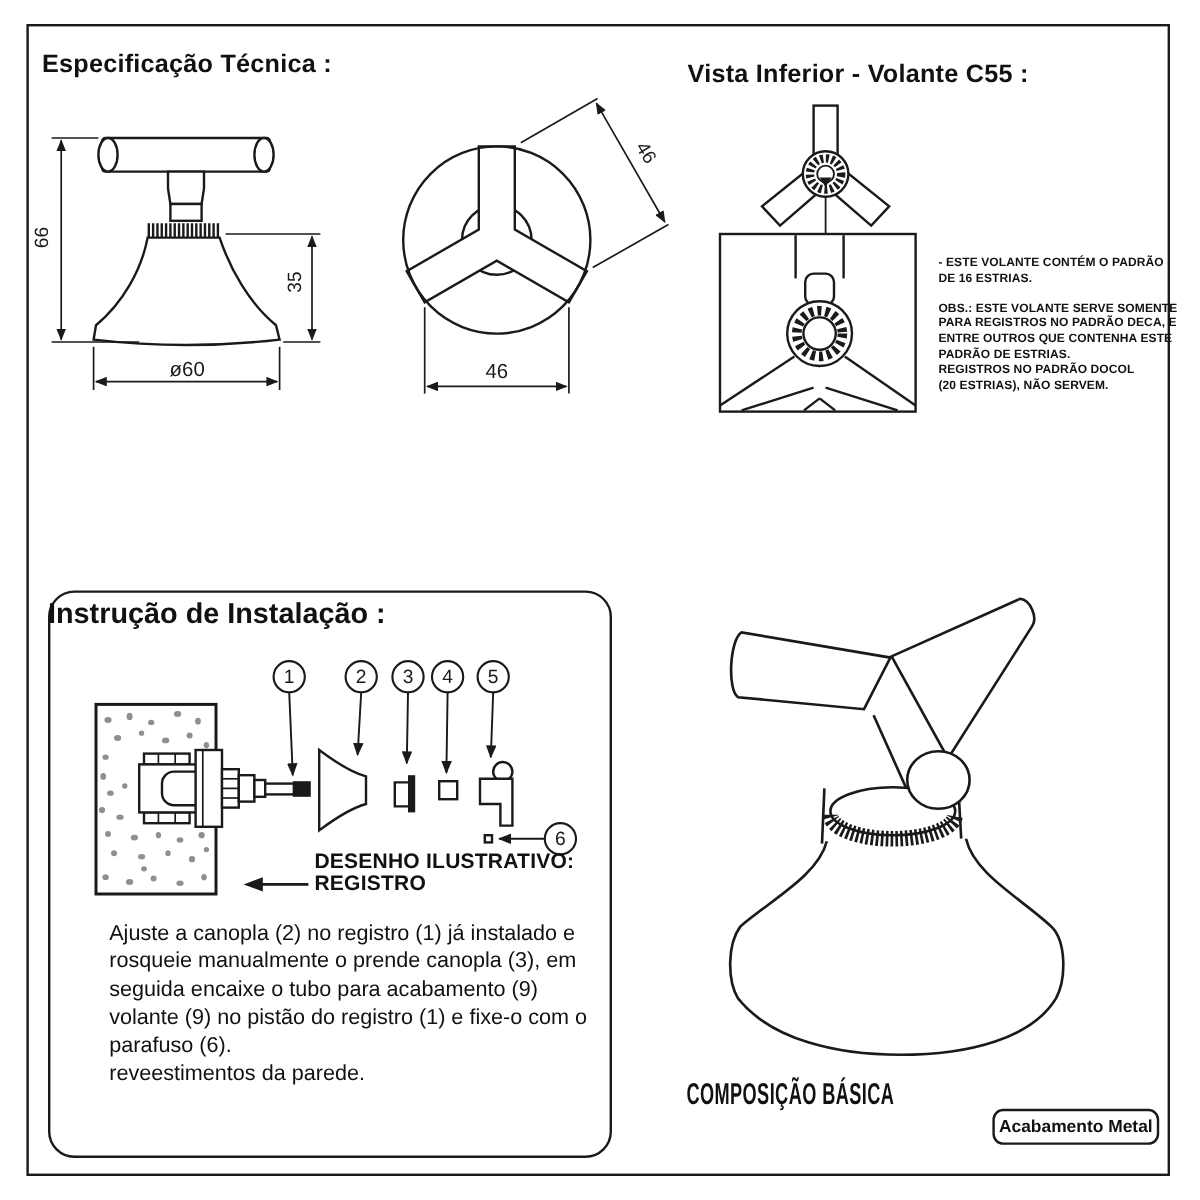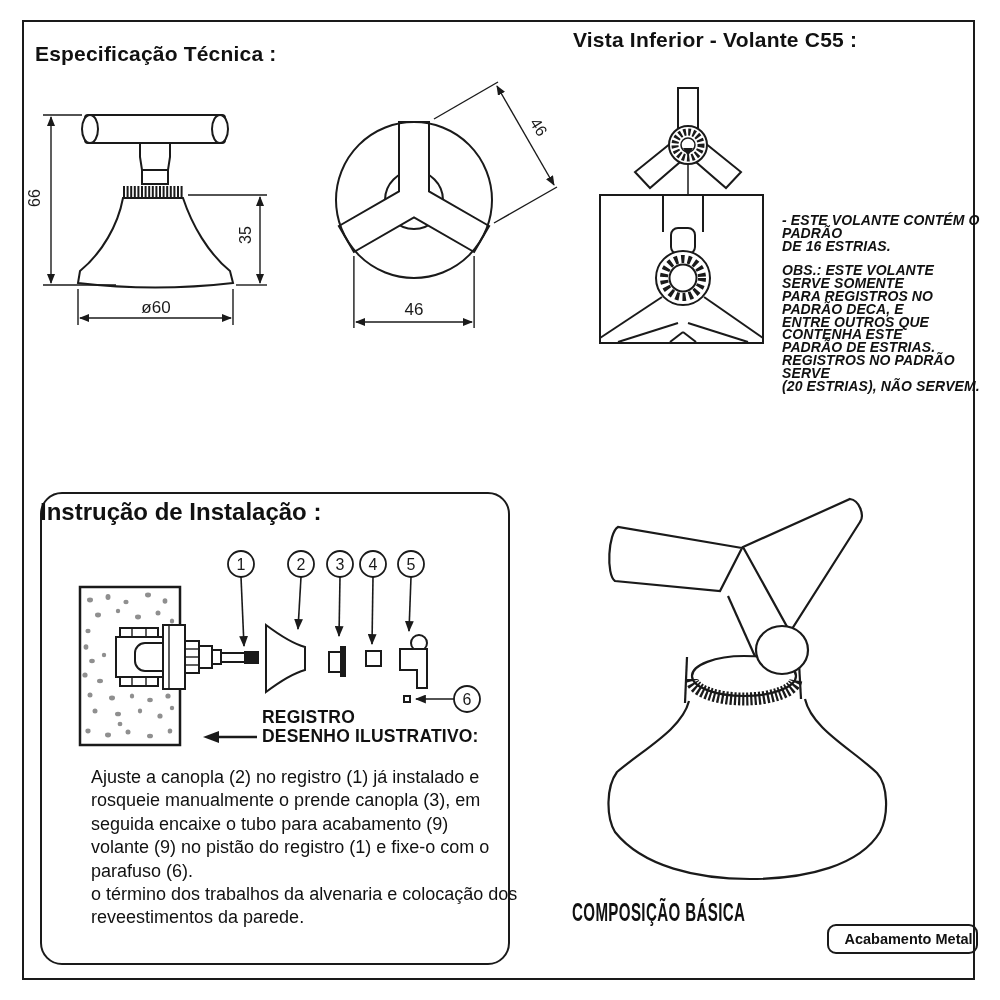--- a/index.html
+++ b/index.html
@@ -1,44 +1,44 @@
 <!DOCTYPE html>
 <html><head>
 <meta charset="utf-8">
 <style>
   html,body{margin:0;padding:0;background:#fff;}
   #canvas{position:relative;width:1000px;height:1000px;background:#fff;overflow:hidden;
           font-family:"Liberation Sans",sans-serif;color:#111;}
   .frame{position:absolute;left:22px;top:20px;width:949px;height:956px;border:2px solid #1a1a1a;}
   .abs{position:absolute;}
   .h1{font-size:21px;font-weight:bold;letter-spacing:.2px;white-space:nowrap;}
-  .notes{font-size:14px;font-weight:bold;line-height:12.8px;width:200px;letter-spacing:.1px;font-style:italic;}
+  .notes{font-size:10px;font-weight:bold;line-height:12.8px;width:200px;letter-spacing:.1px;}
   .notes .gap{height:12px;}
   .inst-box{position:absolute;left:40px;top:492px;width:466px;height:469px;
             border:2.5px solid #1a1a1a;border-radius:22px;}
   .inst-title{position:absolute;left:40px;top:498px;width:470px;
               font-size:24px;font-weight:bold;}
   .caption{font-size:17.5px;font-weight:bold;line-height:19px;letter-spacing:.2px;}
   .bodytxt{font-size:18px;line-height:23.4px;width:445px;}
   .comp-title{left:544px;top:898px;width:200px;text-align:center;font-size:21px;font-weight:bold;
               transform:scale(.72,1.2);transform-origin:50% 0;white-space:nowrap;letter-spacing:.5px;}
   .comp-sub{left:524px;top:926px;width:240px;text-align:center;font-size:11px;font-weight:bold;line-height:13px;}
   .badge{left:827px;top:924px;width:135px;height:26px;border:2.5px solid #1a1a1a;border-radius:9px;
-         text-align:center;font-size:14.5px;font-weight:bold;line-height:26px;padding-left:12px;}
+         text-align:center;font-size:14.5px;font-weight:bold;line-height:26px;}
   svg{position:absolute;overflow:visible;}
   svg text{font-family:"Liberation Sans",sans-serif;fill:#1a1a1a;}
 </style>
 </head>
 <body>
 
 <div id="canvas">
   <div class="frame"></div>
 
   <div class="abs h1" style="left:35px;top:42px;">Especificação Técnica :</div>
-  <div class="abs h1" style="left:573px;top:28px;">Vista Inferior - Volante C55 :</div>
+  <div class="abs h1" style="left:573px;top:50px;">Vista Inferior - Volante C55 :</div>
 
   <svg style="left:30px;top:95px;" width="280" height="240" viewBox="0 0 280 240">
     <defs>
       <marker id="arrS" viewBox="0 0 10 8" refX="9" refY="4" markerWidth="10" markerHeight="8" orient="auto-start-reverse" markerUnits="userSpaceOnUse">
         <path d="M0,0L10,4L0,8Z" fill="#1a1a1a"></path>
       </marker>
     </defs>
     <g stroke="#1a1a1a" stroke-width="2" fill="#fff">
       <rect x="55" y="20" width="140" height="28" rx="3"></rect>
       <ellipse cx="60" cy="34" rx="8" ry="14"></ellipse>
@@ -121,21 +121,21 @@
   </svg>
 
   <div class="abs notes" style="left:782px;top:214px;">
     <div>- ESTE VOLANTE CONTÉM O PADRÃO</div>
     <div>DE 16 ESTRIAS.</div>
     <div class="gap"></div>
     <div>OBS.: ESTE VOLANTE SERVE SOMENTE</div>
     <div>PARA REGISTROS NO PADRÃO DECA, E</div>
     <div>ENTRE OUTROS QUE CONTENHA ESTE</div>
     <div>PADRÃO DE ESTRIAS.</div>
-    <div>REGISTROS NO PADRÃO SERVE</div>
+    <div>REGISTROS NO PADRÃO DOCOL</div>
     <div>(20 ESTRIAS), NÃO SERVEM.</div>
   </div>
 
   <div class="inst-box"></div>
   <div class="inst-title">Instrução de Instalação :</div>
 
   <svg style="left:60px;top:545px;" width="430" height="212" viewBox="0 0 430 212">
     <defs>
       <marker id="arrI" viewBox="0 0 10 8" refX="9" refY="4" markerWidth="11" markerHeight="9" orient="auto-start-reverse" markerUnits="userSpaceOnUse">
         <path d="M0,0L10,4L0,8Z" fill="#1a1a1a"></path>
@@ -236,31 +236,30 @@
       <line x1="394" y1="154" x2="356" y2="154" marker-end="url(#arrI)"></line>
     </g>
 
     <g>
       <line x1="197" y1="192" x2="156" y2="192" stroke="#1a1a1a" stroke-width="2.4"></line>
       <path d="M143,192 L159,186 L159,198 Z" fill="#1a1a1a"></path>
     </g>
   </svg>
 
   <div class="abs caption" style="left:262px;top:708px;">
+    <div>DESENHO ILUSTRATIVO:</div>
     <div>REGISTRO</div>
-    <div>DESENHO ILUSTRATIVO:</div>
   </div>
 
   <div class="abs bodytxt" style="left:57px;top:766px;margin-left:34px;">
     <div>Ajuste a canopla (2) no registro (1) já instalado e</div>
     <div>rosqueie manualmente o prende canopla (3), em</div>
     <div>seguida encaixe o tubo para acabamento (9)</div>
     <div>volante (9) no pistão do registro (1) e fixe-o com o</div>
     <div>parafuso (6).</div>
-    <div>o término dos trabalhos da alvenaria e colocação dos</div>
     <div>reveestimentos da parede.</div>
   </div>
 
   <svg style="left:560px;top:485px;" width="420" height="410" viewBox="0 0 420 410">
     <g stroke="#1a1a1a" stroke-width="2.2" fill="#fff">
       <path d="M58,42 C48,48 46,90 55,96 L160,106 L182,63 Z"></path>
       <path d="M183,62 L290,14 C299,15 305,30 300,37 L230,147 Z"></path>
       <line x1="168" y1="111" x2="202" y2="187"></line>
       <line x1="127" y1="172" x2="125" y2="218"></line>
       <line x1="239" y1="178" x2="241" y2="214"></line>

